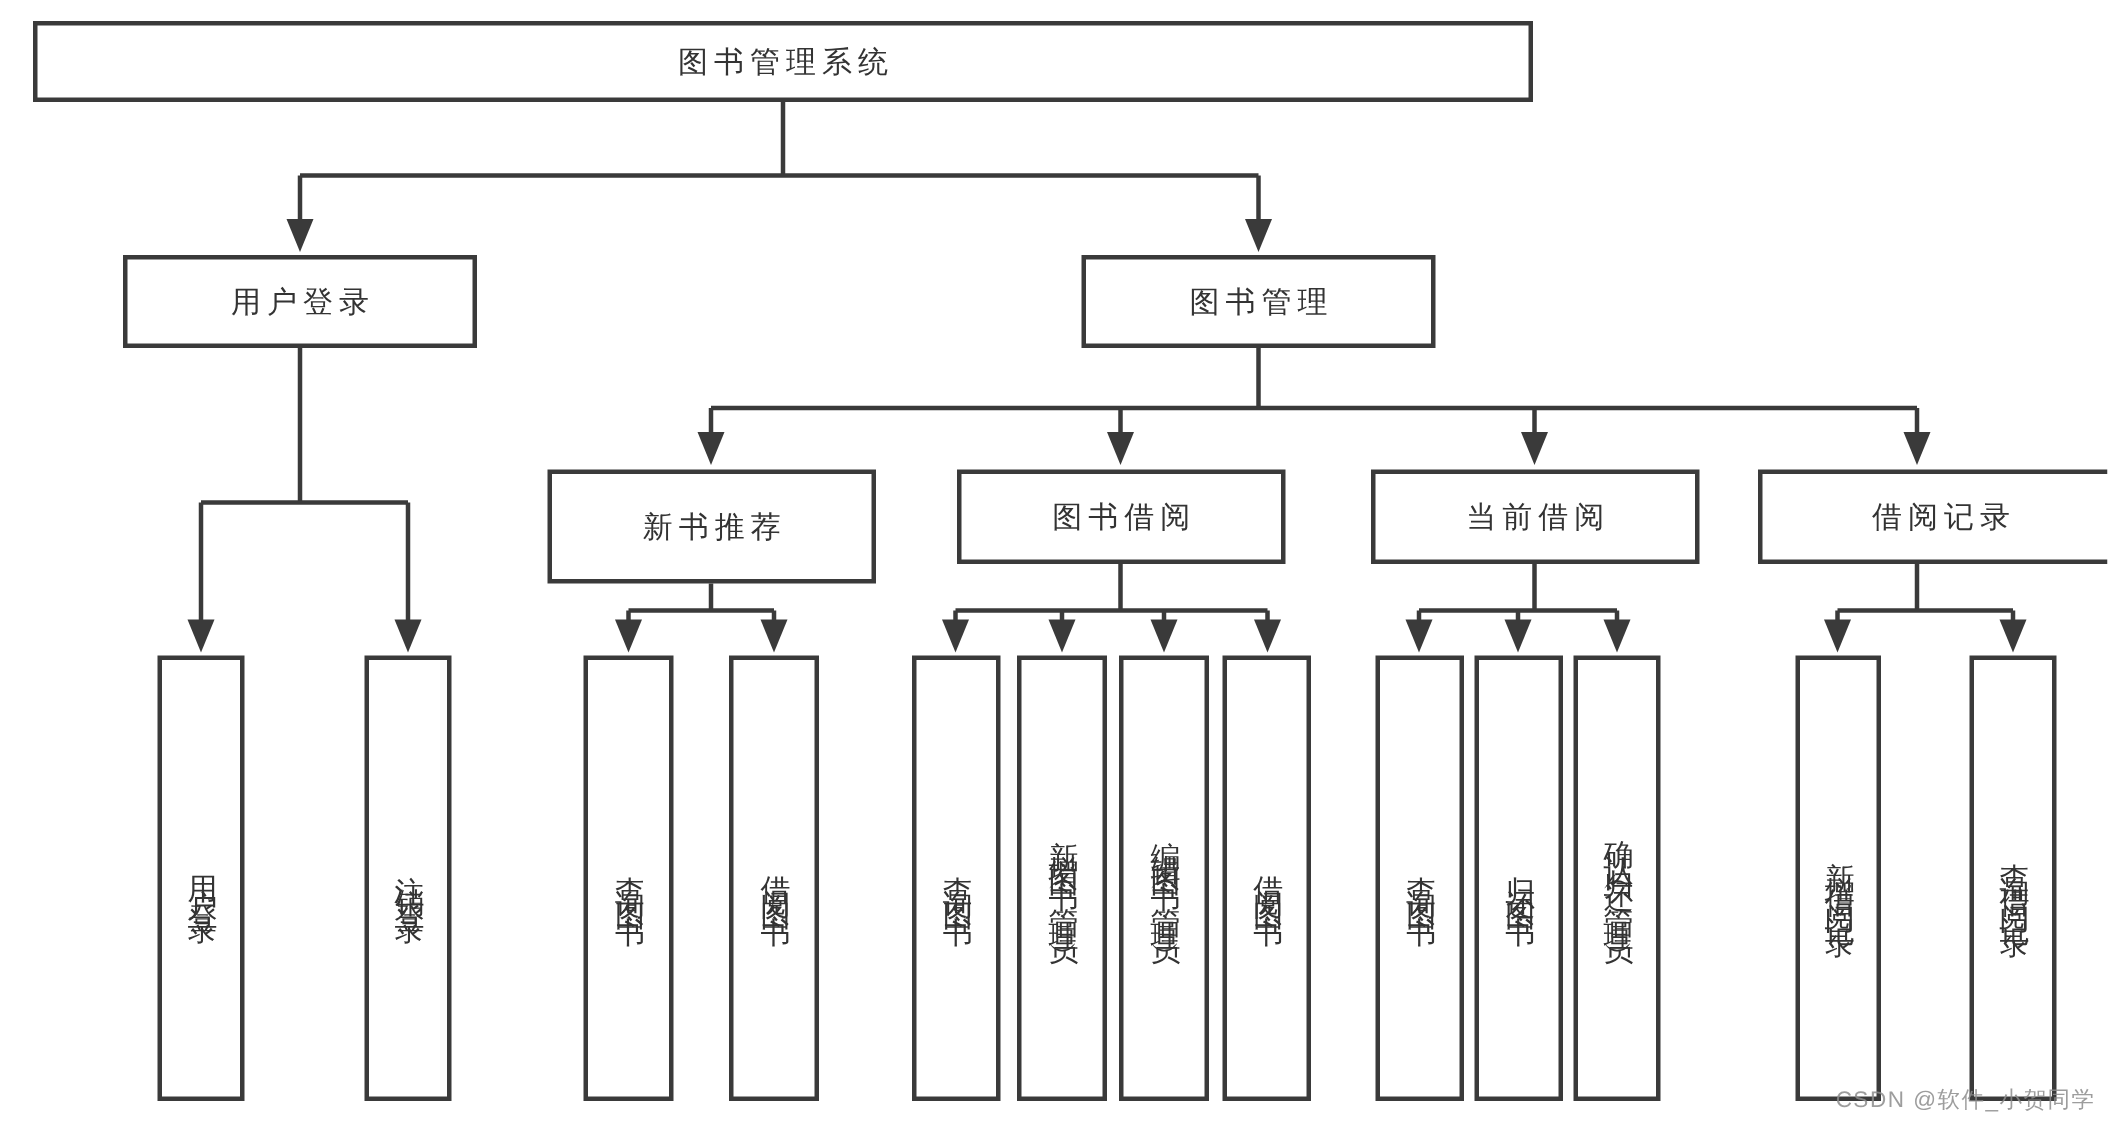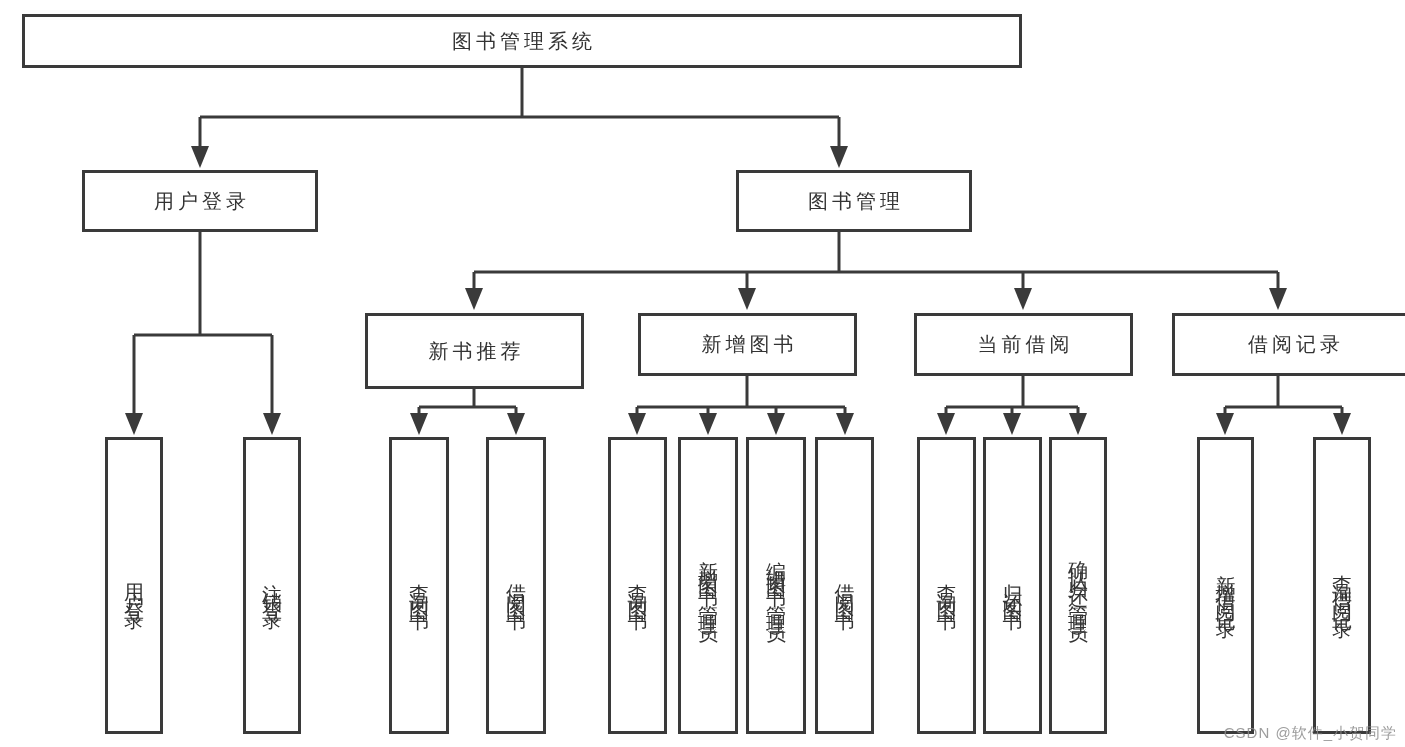--- a/index.html
+++ b/index.html
@@ -96,29 +96,29 @@
     </g>
   </svg>
 
   <div class="node" style="left:22px;top:14px;width:1000px;height:54px;">
     <span class="lbl">图书管理系统</span>
   </div>
 
   <div class="node" style="left:82px;top:170px;width:236px;height:62px;">
     <span class="lbl">用户登录</span>
   </div>
-  <div class="node" style="left:736px;top:170px;width:236px;height:62px;">
+  <div class="node" style="left:721px;top:170px;width:236px;height:62px;">
     <span class="lbl">图书管理</span>
   </div>
 
   <div class="node" style="left:365px;top:313px;width:219px;height:76px;">
     <span class="lbl">新书推荐</span>
   </div>
   <div class="node" style="left:638px;top:313px;width:219px;height:63px;">
-    <span class="lbl">新增图书</span>
+    <span class="lbl">图书借阅</span>
   </div>
   <div class="node" style="left:914px;top:313px;width:219px;height:63px;">
     <span class="lbl">当前借阅</span>
   </div>
   <div class="node" style="left:1172px;top:313px;width:244px;height:63px;">
     <span class="lbl">借阅记录</span>
   </div>
 
   <div class="node leaf" style="left:105px;top:437px;width:58px;height:297px;">
     <span class="lbl">用户登录</span>

